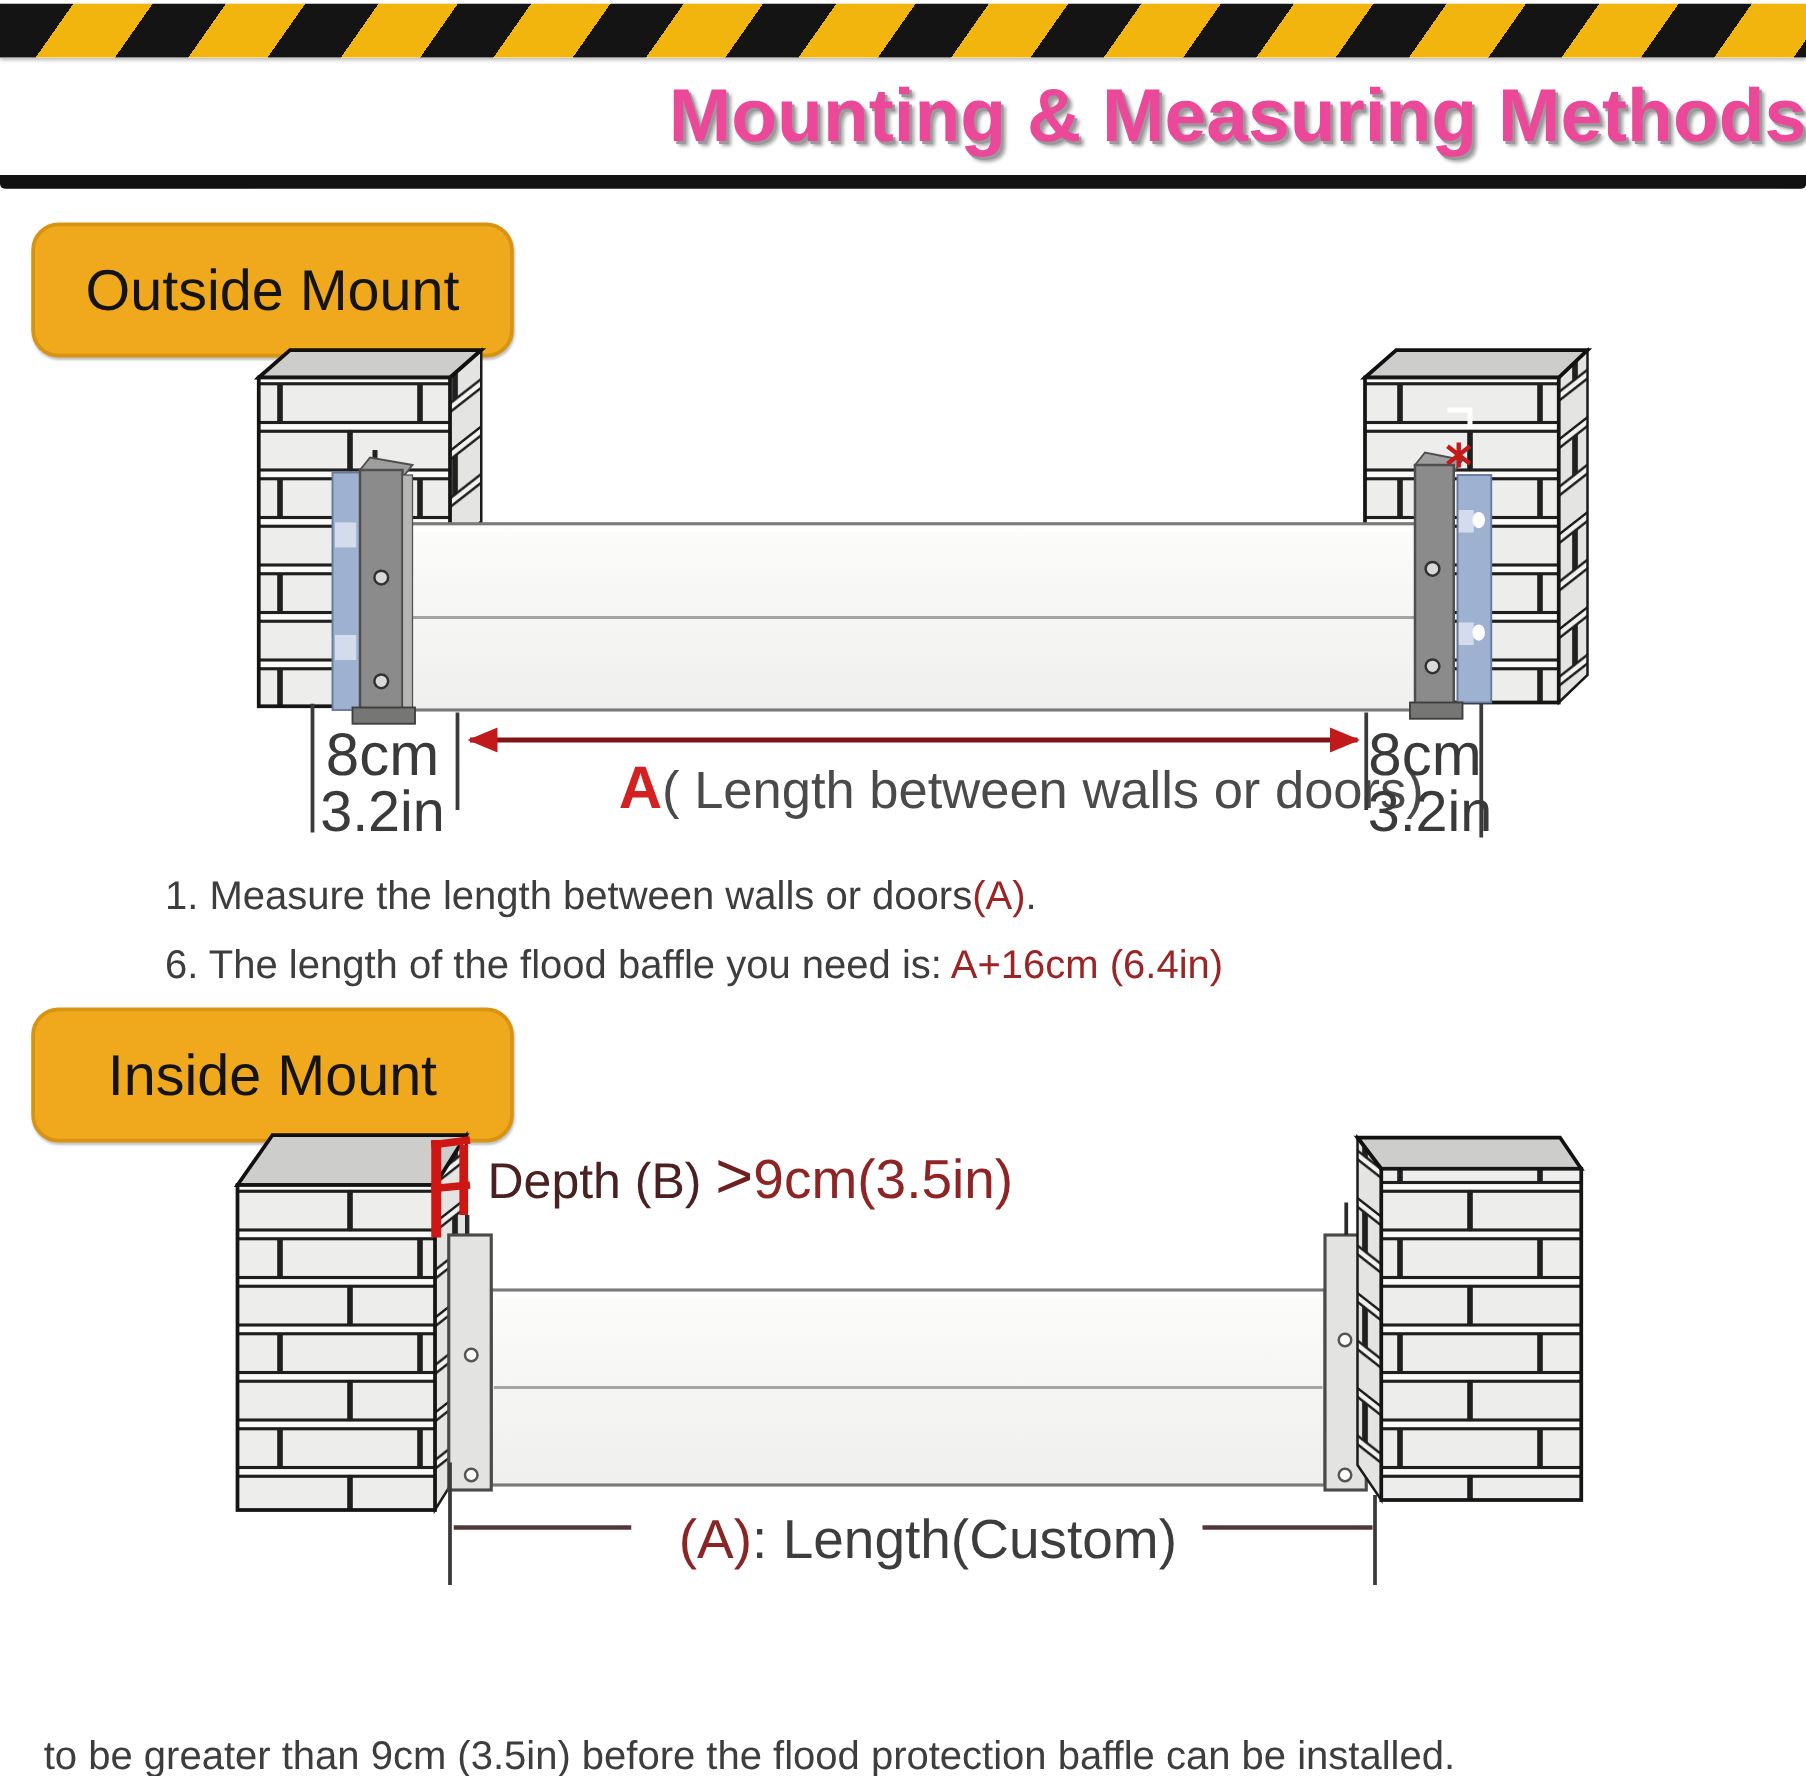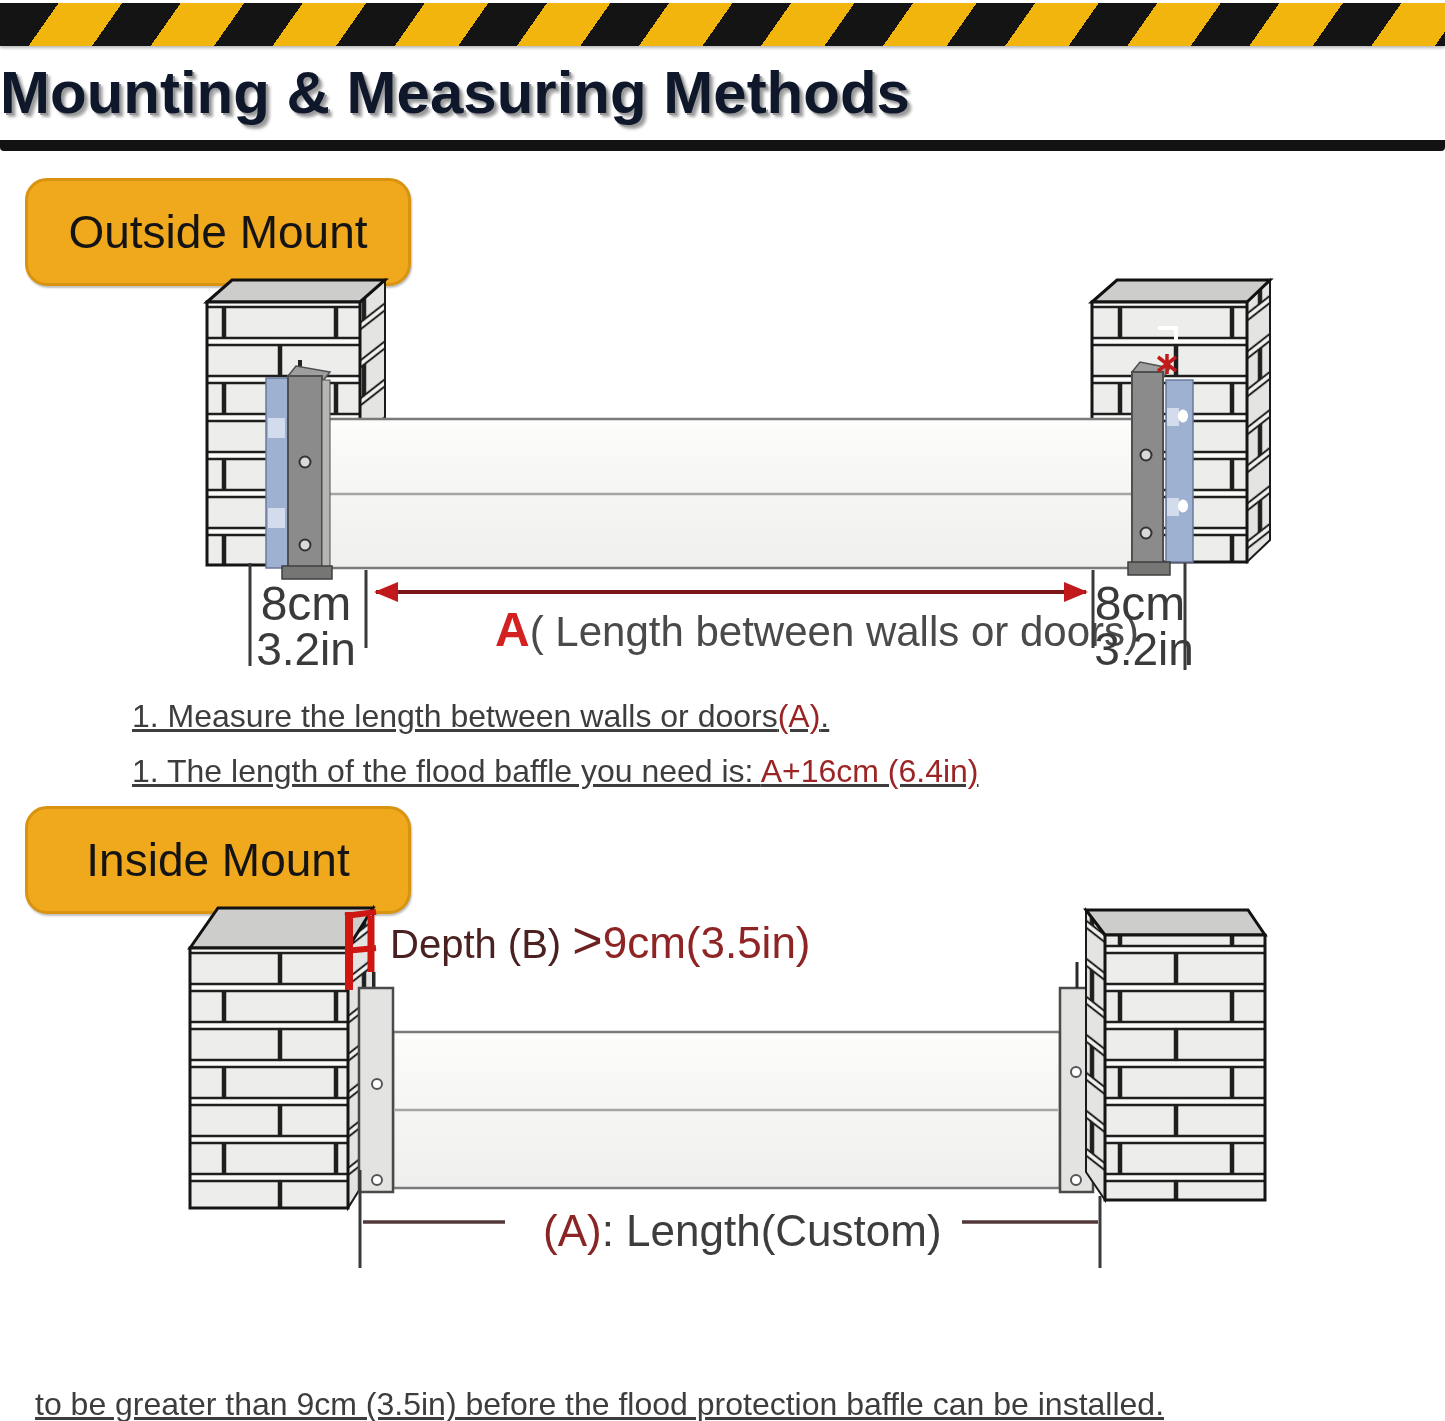--- a/index.html
+++ b/index.html
@@ -7,42 +7,42 @@
     position:relative; width:1445px; height:1421px; overflow:hidden;
     background:#ffffff; font-family:"Liberation Sans", sans-serif;
   }
   
   .hazard {
     position:absolute; top:3px; left:0; width:100%; height:43px;
     background: repeating-linear-gradient(125deg, #141414 0 48px, #F2B50D 48px 100px);
     box-shadow: 0 2px 3px rgba(0,0,0,0.28);
   }
   .title {
-    position:absolute; top:58px; left:0; width:100%; text-align:left;
-    font-size:60px; font-weight:bold; letter-spacing:0px; color:#0f172a;
+    position:absolute; top:58px; left:0; width:100%; text-align:right;
+    font-size:60px; font-weight:bold; letter-spacing:0px; color:#ec4899;
     text-shadow: 2px 2px 0 #9a9a9a, 4px 4px 3px rgba(0,0,0,0.35);
   }
   .black-bar {
     position:absolute; top:140px; left:0; width:100%; height:11px; background:#121212;
     border-radius:0 0 4px 4px;
   }
   .mount-label {
     position:absolute; left:25px; width:386px; height:108px;
     background:#F0A81D; border:3px solid #D89410; border-radius:22px;
     display:flex; align-items:center; justify-content:center;
     font-size:46px; color:#141414; box-sizing:border-box;
     box-shadow: 1px 2px 2px rgba(0,0,0,0.25);
   }
   .label-outside { top:178px; }
   .label-inside  { top:806px; }
   .diag { position:absolute; left:0; width:1445px; }
   #diagram1 { top:270px; height:420px; }
   #diagram2 { top:900px; height:385px; }
   .instr {
-    position:absolute; font-size:32px; color:#3d3d3d; white-space:nowrap;text-decoration:underline;
+    position:absolute; font-size:32px; color:#3d3d3d; white-space:nowrap;
   }
   .instr .red { color:#9B2525; }
   #out-instr1 { left:132px; top:698px; }
   #out-instr2 { left:132px; top:753px; }
   #in-instr1  { left:100px; top:1288px; }
   #in-instr2a { left:95px;  top:1344px; }
   #in-instr2b { left:35px;  top:1386px; }
   svg text { font-family:"Liberation Sans", sans-serif; }
 </style>
 </head>
@@ -146,21 +146,21 @@
       <polygon points="1088,592 1064,582 1064,602" fill="#C21A1A"></polygon>
       <text x="495" y="646" font-size="42" fill="#4a4a4a" xml:space="preserve"><tspan font-size="48" font-weight="bold" fill="#D32121">A</tspan><tspan>( Length between walls or doors)</tspan></text>
       <line x1="1093" y1="570" x2="1093" y2="648" stroke="#3a3a3a" stroke-width="3"></line>
       <text x="1140" y="620" font-size="48" fill="#3a3a3a" text-anchor="middle">8cm</text>
       <text x="1144" y="665" font-size="46" fill="#3a3a3a" text-anchor="middle">3.2in</text>
       <line x1="1185" y1="563" x2="1185" y2="670" stroke="#3a3a3a" stroke-width="3"></line>
     </g>
   </svg>
 
   <div class="instr" id="out-instr1"><span>1. Measure the length between walls or doors</span><span class="red">(A)</span><span>.</span></div>
-  <div class="instr" id="out-instr2"><span>1. The length of the flood baffle you need is: </span><span class="red">A+16cm (6.4in)</span></div>
+  <div class="instr" id="out-instr2"><span>6. The length of the flood baffle you need is: </span><span class="red">A+16cm (6.4in)</span></div>
 
   <div class="mount-label label-inside">
     <span>Inside Mount</span>
   </div>
 
   <svg id="diagram2" class="diag" viewBox="0 900 1445 385">
     <g>
       <polygon points="348,948 373,908 373,1168 348,1208" fill="url(#brickSideR)" stroke="#1a1a1a" stroke-width="2"></polygon>
       <polygon points="190,948 218,908 373,908 348,948" fill="#CDCDCB" stroke="#111" stroke-width="3"></polygon>
       <rect x="190" y="948" width="158" height="260" fill="url(#brick)" stroke="#151515" stroke-width="3"></rect>

